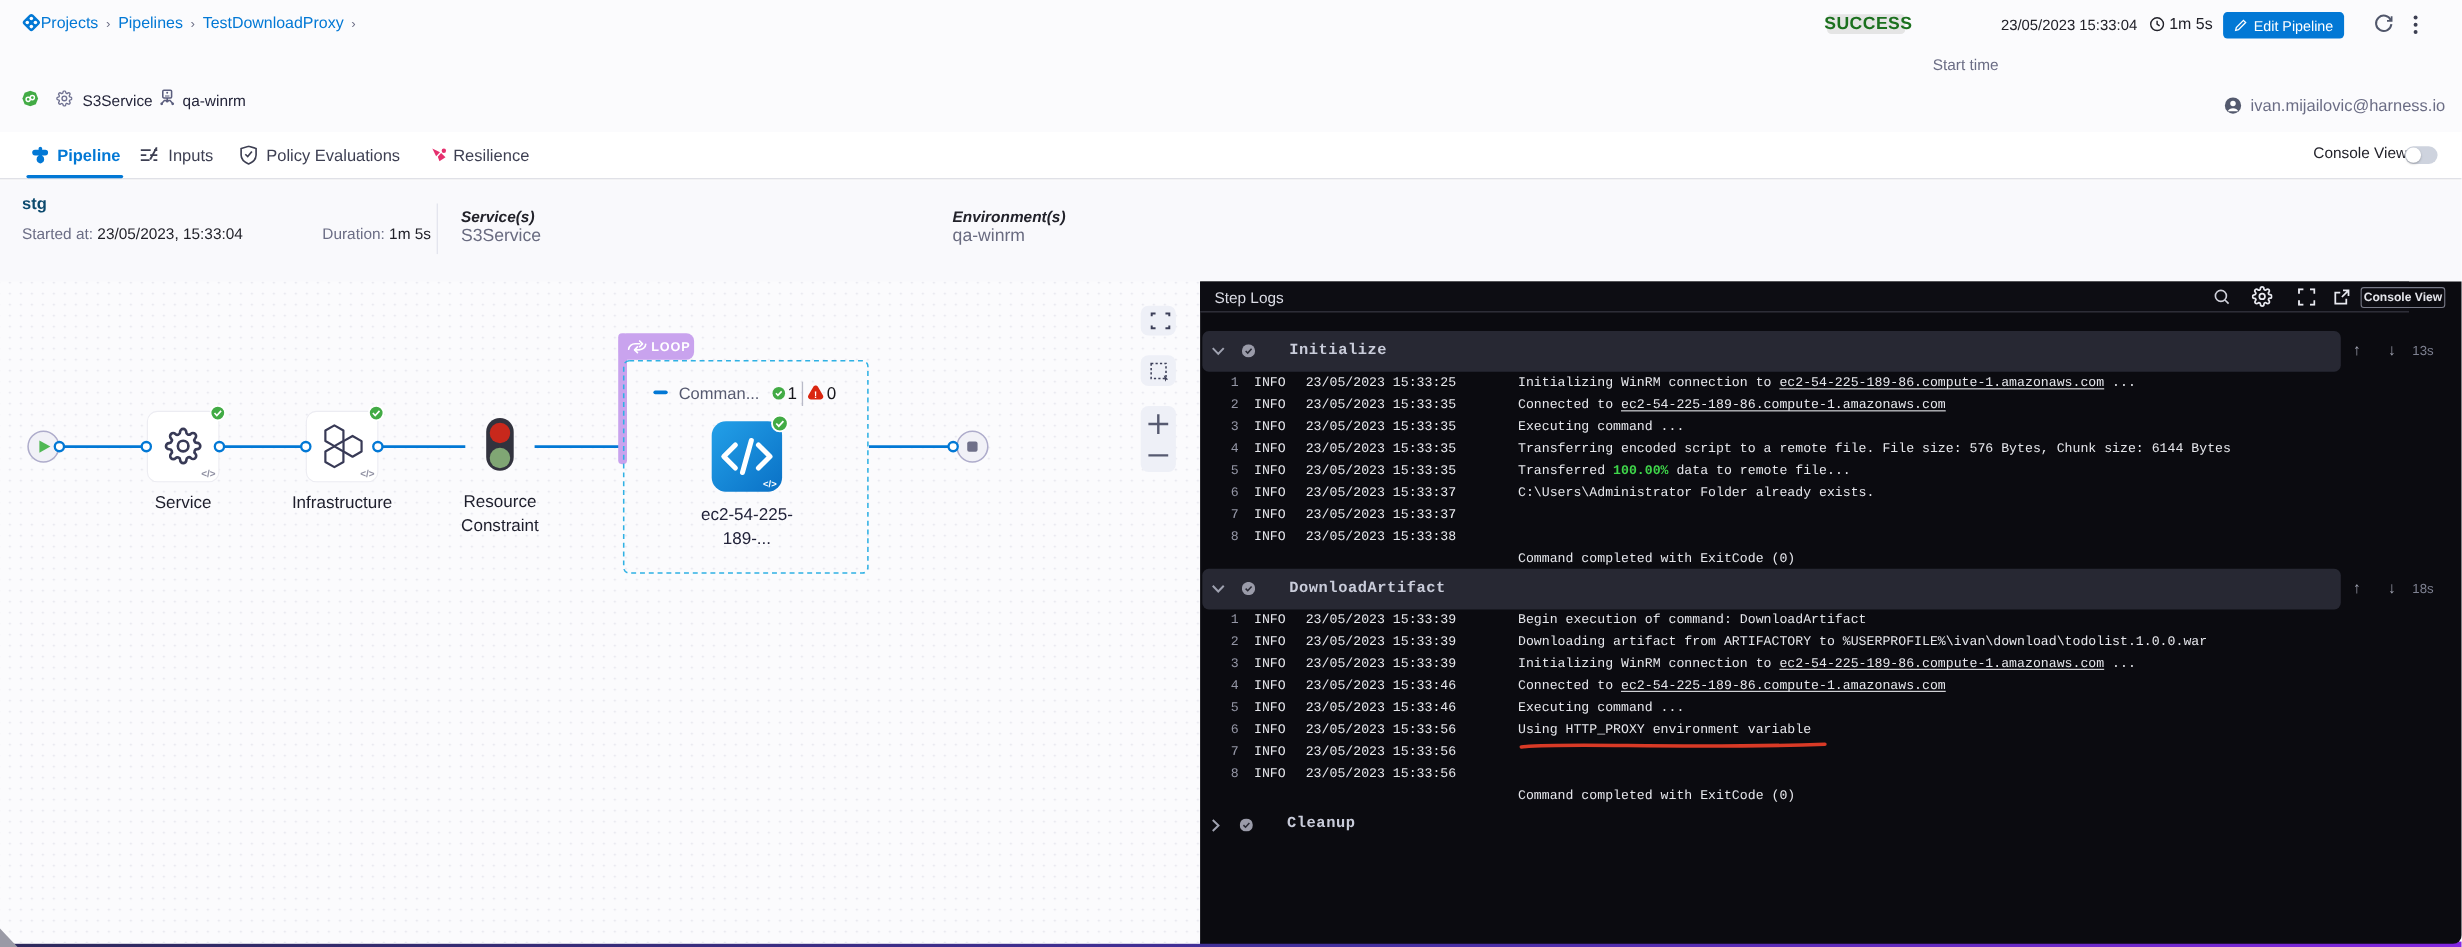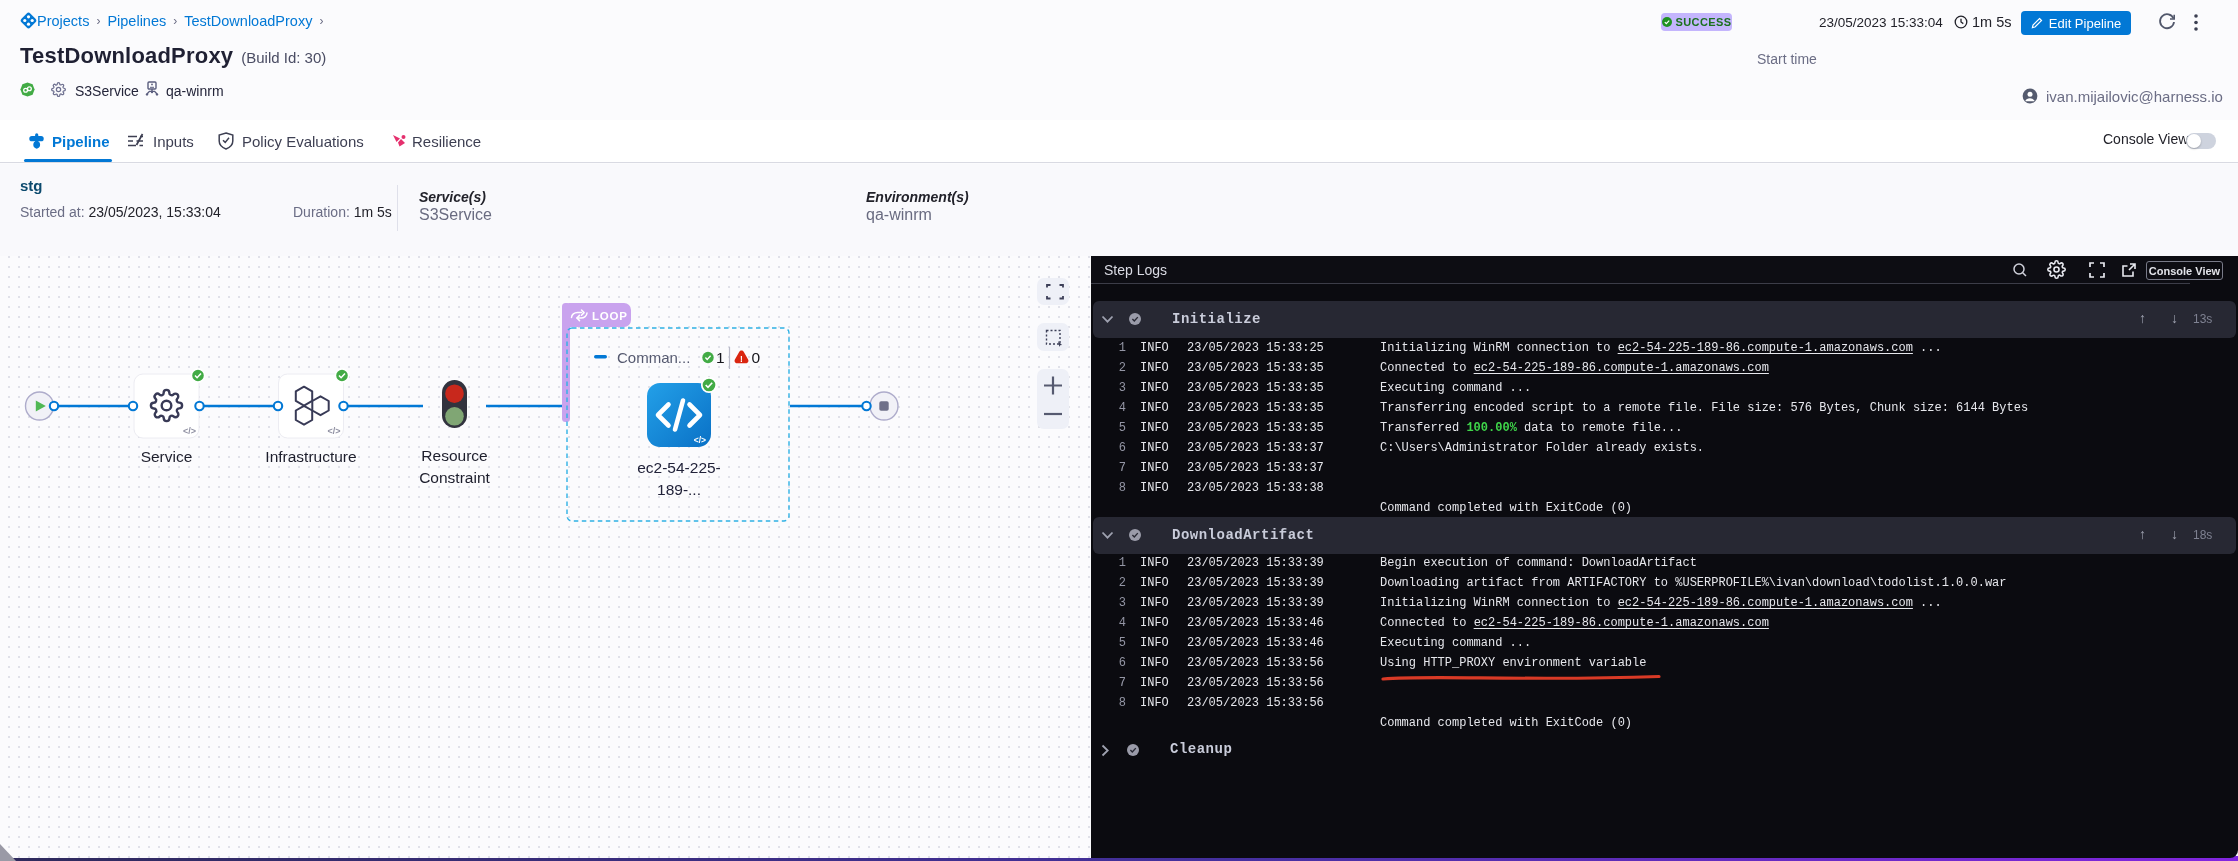--- a/index.html
+++ b/index.html
@@ -5,21 +5,21 @@
 * { margin:0; padding:0; box-sizing:border-box; }
 html,body { width:2238px; height:861px; overflow:hidden; }
 body { font-family:"Liberation Sans", sans-serif; background:#fff; }
 #app { position:relative; width:2238px; height:861px; background:#fbfbfd; overflow:hidden; }
 .abs { position:absolute; }
 
 .bc { position:absolute; left:37px; top:12px; height:18px; font-size:14.5px; color:#0278d5; display:flex; align-items:center; gap:7px; }
 .bc .sep { color:#6b6d85; font-size:12px; }
 .title { position:absolute; left:20px; top:43px; font-size:22px; font-weight:bold; color:#1f2033; letter-spacing:0.2px; }
 .title .bid { font-weight:normal; font-size:15px; color:#4a4c63; letter-spacing:0; margin-left:8px; }
-.badge-success { position:absolute; left:1661px; top:13px; width:71px; height:18px; background:#c4b5fd; border-radius:4px; display:flex; align-items:center; justify-content:center; gap:4px; font-size:11px; font-weight:bold; color:#1b701e; letter-spacing:0.4px; }
+.badge-success { position:absolute; left:1661px; top:13px; width:71px; height:18px; background:#e5e5e5; border-radius:4px; display:flex; align-items:center; justify-content:center; gap:4px; font-size:16px; font-weight:bold; color:#1b701e; letter-spacing:0.4px; }
 .st-label { position:absolute; left:1757px; top:15px; font-size:14px; color:#6b6d85;margin-top:36px; }
 .st-value { position:absolute; left:1819px; top:15px; font-size:13.5px; color:#22222a; }
 .dur { position:absolute; left:1972px; top:14px; font-size:14.5px; color:#22222a; }
 .btn-edit { position:absolute; left:2021px; top:11px; width:110px; height:24px; background:#0278d5; border-radius:4px; color:#fff; font-size:13px; display:flex; align-items:center; justify-content:center; gap:6px; }
 .email { position:absolute; left:2046px; top:88px; font-size:15px; color:#6b6d85; }
 
 .tabbar { position:absolute; left:0; top:120px; width:2238px; height:43px; background:#fff; border-bottom:1px solid #d9dae2;padding-left:12px; }
 .tab { position:absolute; top:0; height:42px; display:flex; align-items:center; gap:8px; font-size:15px; color:#3d3f52; }
 .tab.active { color:#0278d5; font-weight:bold; }
 .tab-underline { position:absolute; left:24px; top:39px; width:88px; height:3px; background:#0278d5; border-radius:2px; }
@@ -35,21 +35,21 @@
 .stage .collabel { position:absolute; top:25px; font-size:14px; font-weight:bold; color:#22222a;font-style:italic; }
 .stage .colval { position:absolute; top:42px; font-size:16px; color:#696b80; }
 
 .canvas { position:absolute; left:0; top:256px; width:1091px; height:602px; background:#fbfbfd;
   background-image:radial-gradient(circle, #e0e1e9 0.75px, rgba(0,0,0,0) 1px);
   background-size:10px 10px; background-position:4px 6px; }
 
 .logs { position:absolute; left:1091px; top:256px; width:1147px; height:602px; background:#0b0b10; border-radius:0 0 8px 0; font-family:"Liberation Mono", monospace; }
 .logs-header { position:absolute; left:0; top:0; width:1099px; height:28px; background:#0d0d13; border-bottom:1px solid #3c3d48; }
 .logs-header .lh-title { position:absolute; left:13px; top:6px; font-family:"Liberation Sans", sans-serif; font-size:14px; color:#dadbe4; }
-.sechdr { position:absolute; left:2px; width:1143px; height:37px; background:#272833; border-radius:6px; }
+.sechdr { position:absolute; left:2px; width:1035px; height:37px; background:#272833; border-radius:6px; }
 .sechdr .name { position:absolute; left:79px; top:10px; font-size:14px; font-weight:bold; color:#c9ccda; letter-spacing:0.5px; }
 .sechdr .dura { position:absolute; left:1100px; top:11px; font-size:12px; color:#7f8292; font-family:"Liberation Sans", sans-serif; }
 .ll { position:absolute; left:0; width:1147px; height:20px; font-size:12px; color:#e6e7ec; }
 .ll .ln { position:absolute; left:8px; width:27px; text-align:right; color:#9496a5; top:3px; }
 .ll .li { position:absolute; left:49px; top:3px; }
 .ll .lt { position:absolute; left:96px; top:3px; }
 .ll .lm { position:absolute; left:289px; top:3px; white-space:pre; }
 .ll u { text-underline-offset:2px; }
 .grn { color:#3fd64a; font-weight:bold; }
 .bottomline { position:absolute; left:0; top:856px; width:2238px; height:5px; background:linear-gradient(90deg,#2e2a5c 0%,#45309f 55%,#8326e0 100%); }
@@ -60,21 +60,20 @@
 <div id="app">
 
   <svg class="abs" style="left:20px;top:12px" width="17" height="17" viewBox="0 0 17 17">
     <rect x="2.3" y="2.3" width="12.4" height="12.4" rx="2.5" fill="#0278d5" transform="rotate(45 8.5 8.5)"></rect>
     <circle cx="8.5" cy="4.8" r="1.6" fill="#fff"></circle>
       <circle cx="8.5" cy="12.2" r="1.6" fill="#fff"></circle>
     <circle cx="4.8" cy="8.5" r="1.6" fill="#fff"></circle>
       <circle cx="12.2" cy="8.5" r="1.6" fill="#fff"></circle>
   </svg>
   <div class="bc">Projects <span class="sep">›</span> Pipelines <span class="sep">›</span> TestDownloadProxy <span class="sep">›</span></div>
-  <div class="title">TestDownloadProxy<span class="bid">(Build Id: 30)</span></div>
 
   <svg class="abs" style="left:20px;top:82px" width="15" height="15" viewBox="0 0 15 15">
     <path d="M7.5 0.4 L12.6 2.3 L14.6 7.5 L12.6 12.7 L7.5 14.6 L2.4 12.7 L0.4 7.5 L2.4 2.3 Z" fill="#42ab45"></path>
     <g stroke="#fff" stroke-width="1.3" fill="none" stroke-linecap="round">
       <circle cx="5.6" cy="8.3" r="1.9"></circle>
         <circle cx="9.4" cy="6.7" r="1.9"></circle>
     </g>
   </svg>
   <svg class="abs" style="left:51px;top:82px" width="15" height="15" viewBox="0 0 24 24" fill="none" stroke="#6e7090" stroke-width="2">
     <circle cx="12" cy="12" r="3.4"></circle>

